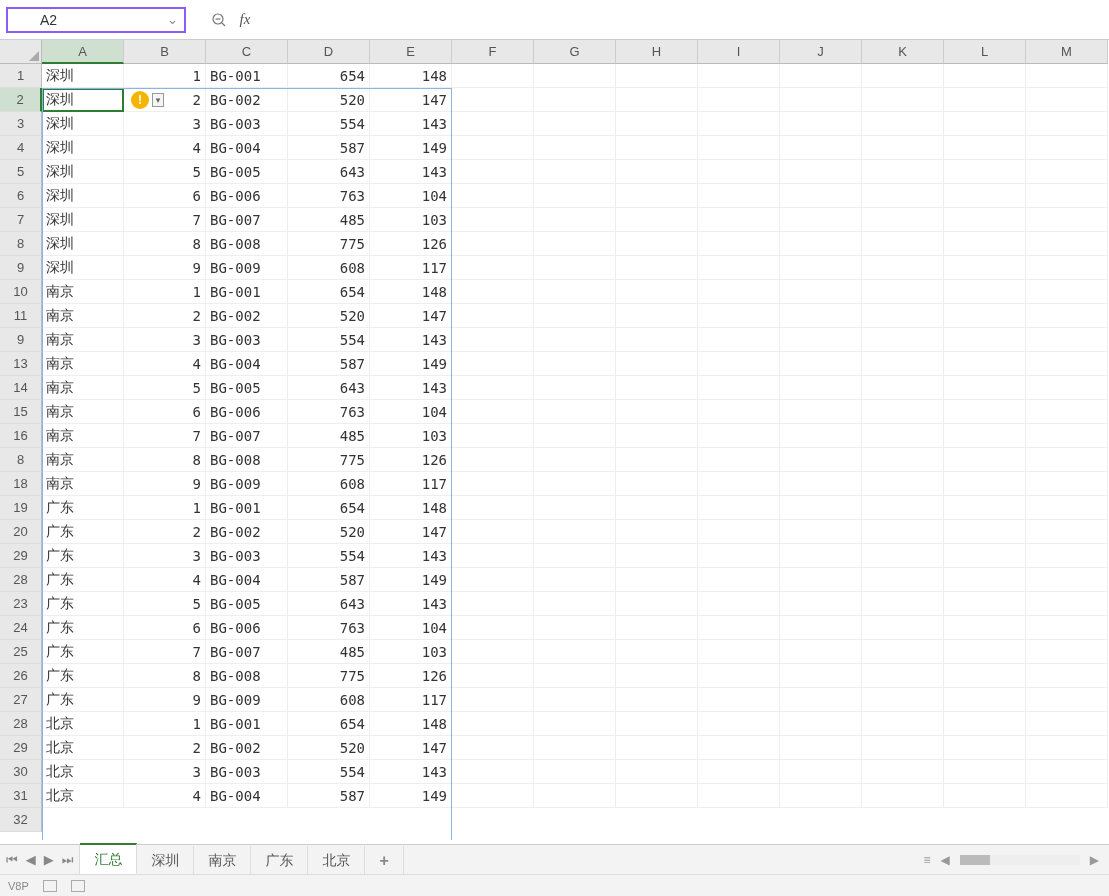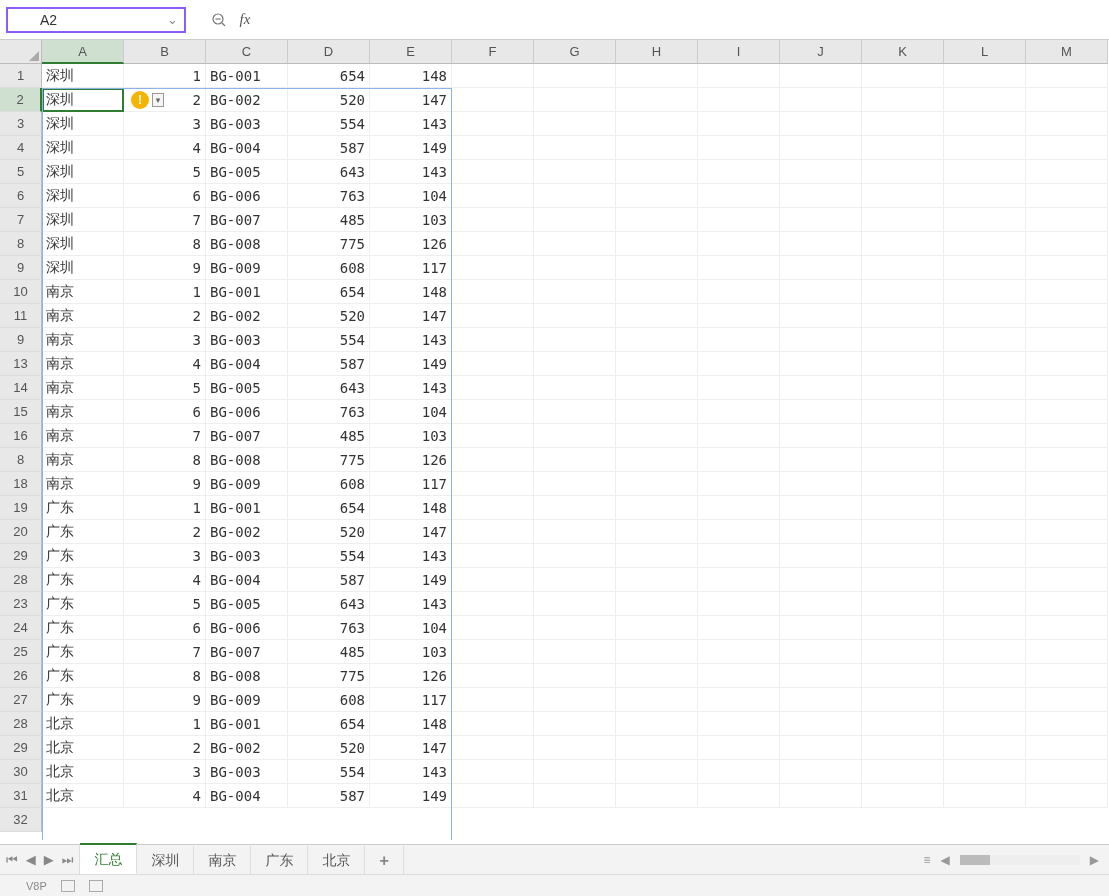--- a/index.html
+++ b/index.html
@@ -47,21 +47,21 @@
   .nav-btn { cursor: pointer; font-size: 13px; }
   .tabs { display: flex; align-items: flex-end; }
   .tab { padding: 6px 14px 4px; font-size: 14px; color: #555; border-right: 1px solid #ddd; cursor: pointer; }
   .tab.active { background: #fff; color: #2e7d32; border-top: 2px solid #2e7d32; border-bottom: 1px solid #fff; font-weight: 500; }
   .tab.add { color: #888; font-size: 16px; font-weight: bold; }
   .tab-right { margin-left: auto; display:flex; align-items:center; gap:10px; padding-right:10px; color:#999; font-size:12px; }
   .hscroll { width:120px; height:10px; background:#eee; position:relative; }
   .hscroll::before { content:''; position:absolute; left:0; width:30px; height:100%; background:#bbb; }
   
   
-  .status-bar { position: absolute; bottom: 0; left: 0; right: 0; height: 22px; background: #f3f3f3; border-top:1px solid #ddd; display:flex; align-items:center; padding: 0 26px; gap:14px; color:#888; font-size:11px; }
+  .status-bar { position: absolute; bottom: 0; left: 0; right: 0; height: 22px; background: #f3f3f3; border-top:1px solid #ddd; display:flex; align-items:center; padding: 0 8px; gap:14px; color:#888; font-size:11px; }
   .status-ico { width:14px; height:12px; border:1px solid #aaa; }
 </style>
 </head>
 <body>
 
 <div class="formula-bar">
   <div class="name-box-wrap">
     <span class="name-box">A2</span>
     <span style="color:#888;">⌄</span>
   </div>

